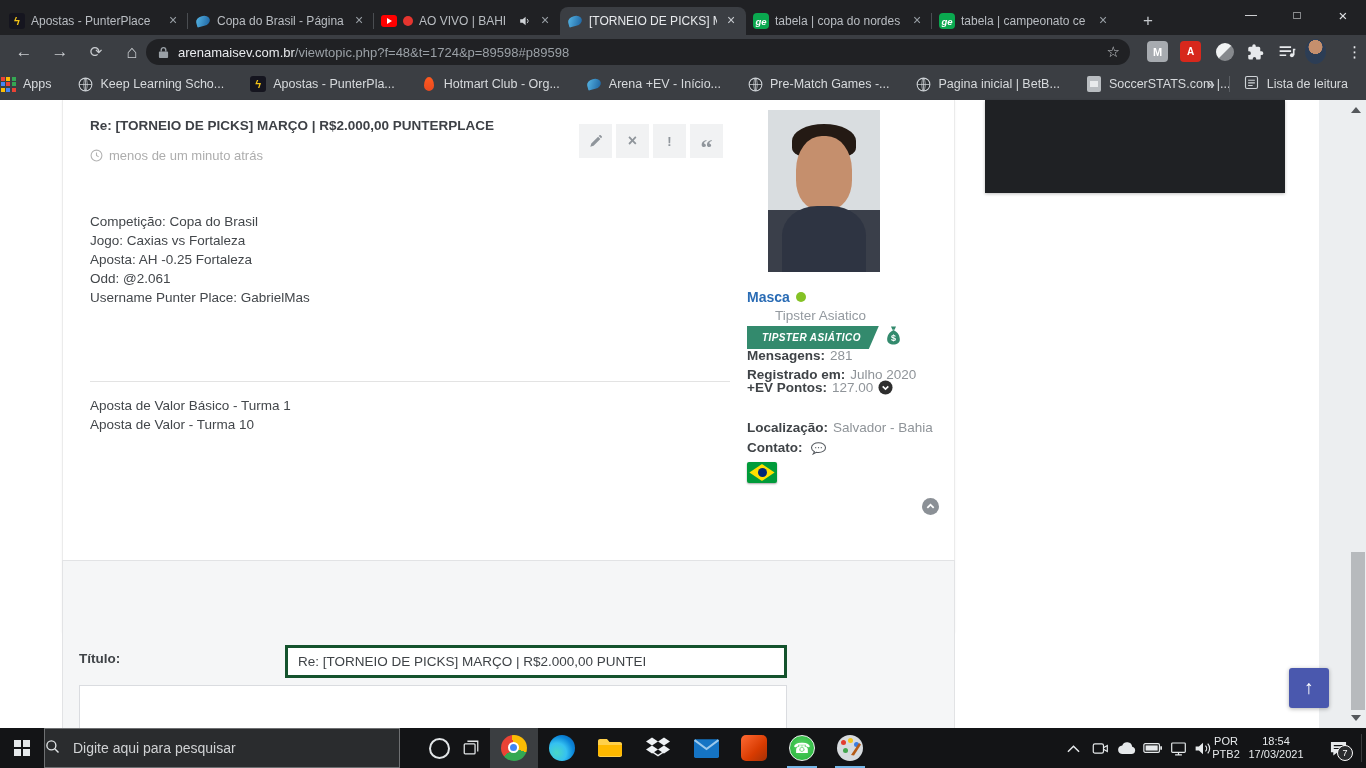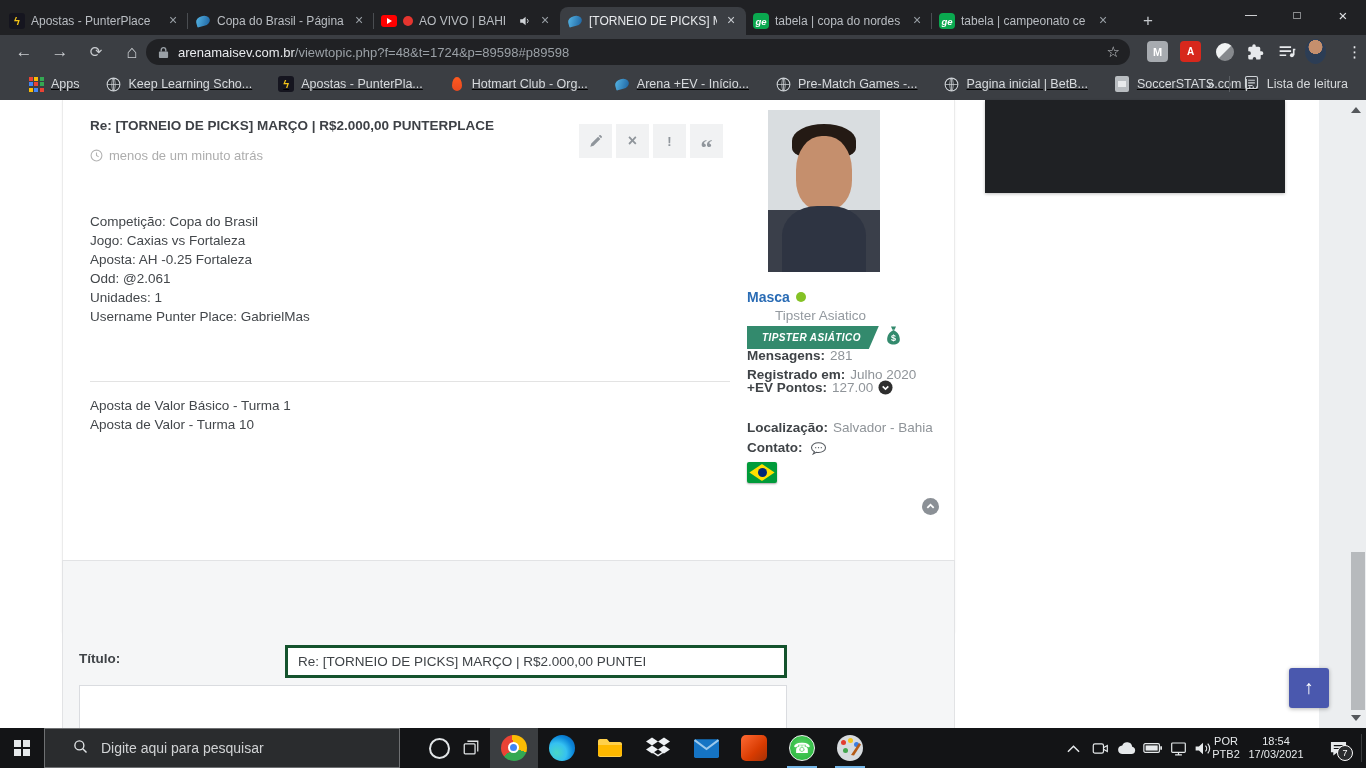--- a/index.html
+++ b/index.html
@@ -37,21 +37,21 @@
   .url .path{color:#9aa0a6;}
   .addr .star{position:absolute;right:10px;color:#c8cbcf;font-size:15px;}
   .extic{position:absolute;top:6px;width:21px;height:21px;display:flex;align-items:center;justify-content:center;}
   .ic-m{background:#a7abb0;border-radius:4px;color:#fff;font-size:11px;font-weight:bold;}
   .ic-pdf{background:#d7281c;border-radius:4px;color:#fff;font-size:10px;font-weight:bold;}
   .ic-circ{width:18px;height:18px;border-radius:50%;background:linear-gradient(135deg,#f1f3f4 48%,#86898d 52%);}
   .ic-ava{width:25px;height:25px;border-radius:50%;background:radial-gradient(circle at 50% 32%,#c58f6d 0 34%,#2c3d55 36%);}
   .menu3{color:#e8eaed;font-size:15px;letter-spacing:0;}
   
   .bookbar{position:absolute;top:68px;left:0;width:1366px;height:32px;background:#3b3e43;
-    display:flex;align-items:center;padding-left:28px;box-sizing:border-box;text-decoration:underline;}
+    display:flex;align-items:center;padding-left:0;box-sizing:border-box;}
   .bm{display:flex;align-items:center;gap:7px;margin-right:26px;color:#d7dadd;font-size:12.5px;white-space:nowrap;}
   .appsgrid{display:grid;grid-template-columns:4px 4px 4px;grid-auto-rows:4px;gap:1.5px;}
   .appsgrid i{display:block;}
   .bm-ico{width:16px;height:16px;display:flex;align-items:center;justify-content:center;flex:0 0 auto;}
   .flame{width:10px;height:14px;background:linear-gradient(#ff5a1f,#e8491f);border-radius:50% 50% 50% 50%/60% 60% 40% 40%;}
   .docic{width:14px;height:16px;background:#b9bdc1;border-radius:2px;position:relative;}
   .docic::after{content:"";position:absolute;left:3px;top:5px;width:8px;height:6px;background:#e8eaec;}
   .bb-right{position:absolute;right:0;top:0;height:32px;display:flex;align-items:center;}
   .chev2{color:#cfd3d7;font-size:14px;padding:0 14px;}
   .bb-div{width:1px;height:16px;background:#5a5e63;}
@@ -106,21 +106,21 @@
   .scrolltop{position:absolute;left:1289px;top:568px;width:40px;height:40px;background:#4a58ae;border-radius:3px;
     color:#fff;font-size:19px;font-weight:bold;display:flex;align-items:center;justify-content:center;
     box-shadow:0 1px 4px rgba(0,0,0,.3);}
   
   .taskbar{position:absolute;top:728px;left:0;width:1366px;height:40px;background:#131416;}
   .tb{position:absolute;top:0;height:40px;display:flex;align-items:center;justify-content:center;}
   .start{left:0;width:44px;}
   .winlogo{display:grid;grid-template-columns:7px 7px;grid-auto-rows:7px;gap:1.5px;}
   .winlogo i{background:#e6e9eb;display:block;}
   .tbsearch{left:44px;width:356px;background:#2a2c2e;border:1px solid #6e7072;box-sizing:border-box;
-    justify-content:flex-start;padding-left:28px;gap:11px;}
+    justify-content:flex-start;padding-left:0;gap:11px;}
   .tbsearch input{background:transparent;border:none;outline:none;color:#d6d8da;font-size:14px;
     font-family:"Liberation Sans",sans-serif;width:270px;}
   .tbsearch input::placeholder{color:#d0d2d4;}
   .cortana{left:418px;width:42px;}
   .cortana i{width:17px;height:17px;border-radius:50%;border:2px solid #e2e5e7;}
   .taskview{left:450px;width:42px;}
   .slot{width:48px;}
   .slot.open::after{content:"";position:absolute;bottom:0;left:9px;width:30px;height:2px;background:#75b6e7;}
   .slot.focus{background:#3b3e41;}
   .slot.focus::after{left:2px;width:44px;}
@@ -351,21 +351,20 @@
         <div class="pbtn">
             <span class="qm">“</span>
           </div>
       </div>
 
       <div class="pbody">
         <div>Competição: Copa do Brasil</div>
         <div>Jogo: Caxias vs Fortaleza</div>
         <div>Aposta: AH -0.25 Fortaleza</div>
         <div>Odd: @2.061</div>
-        <div>Unidades: 1</div>
         <div>Username Punter Place: GabrielMas</div>
       </div>
       <div class="phr"></div>
       <div class="psig">
         <div>Aposta de Valor Básico - Turma 1</div>
         <div>Aposta de Valor - Turma 10</div>
       </div>
 
       <div class="avatar">
         <i class="hair"></i>

